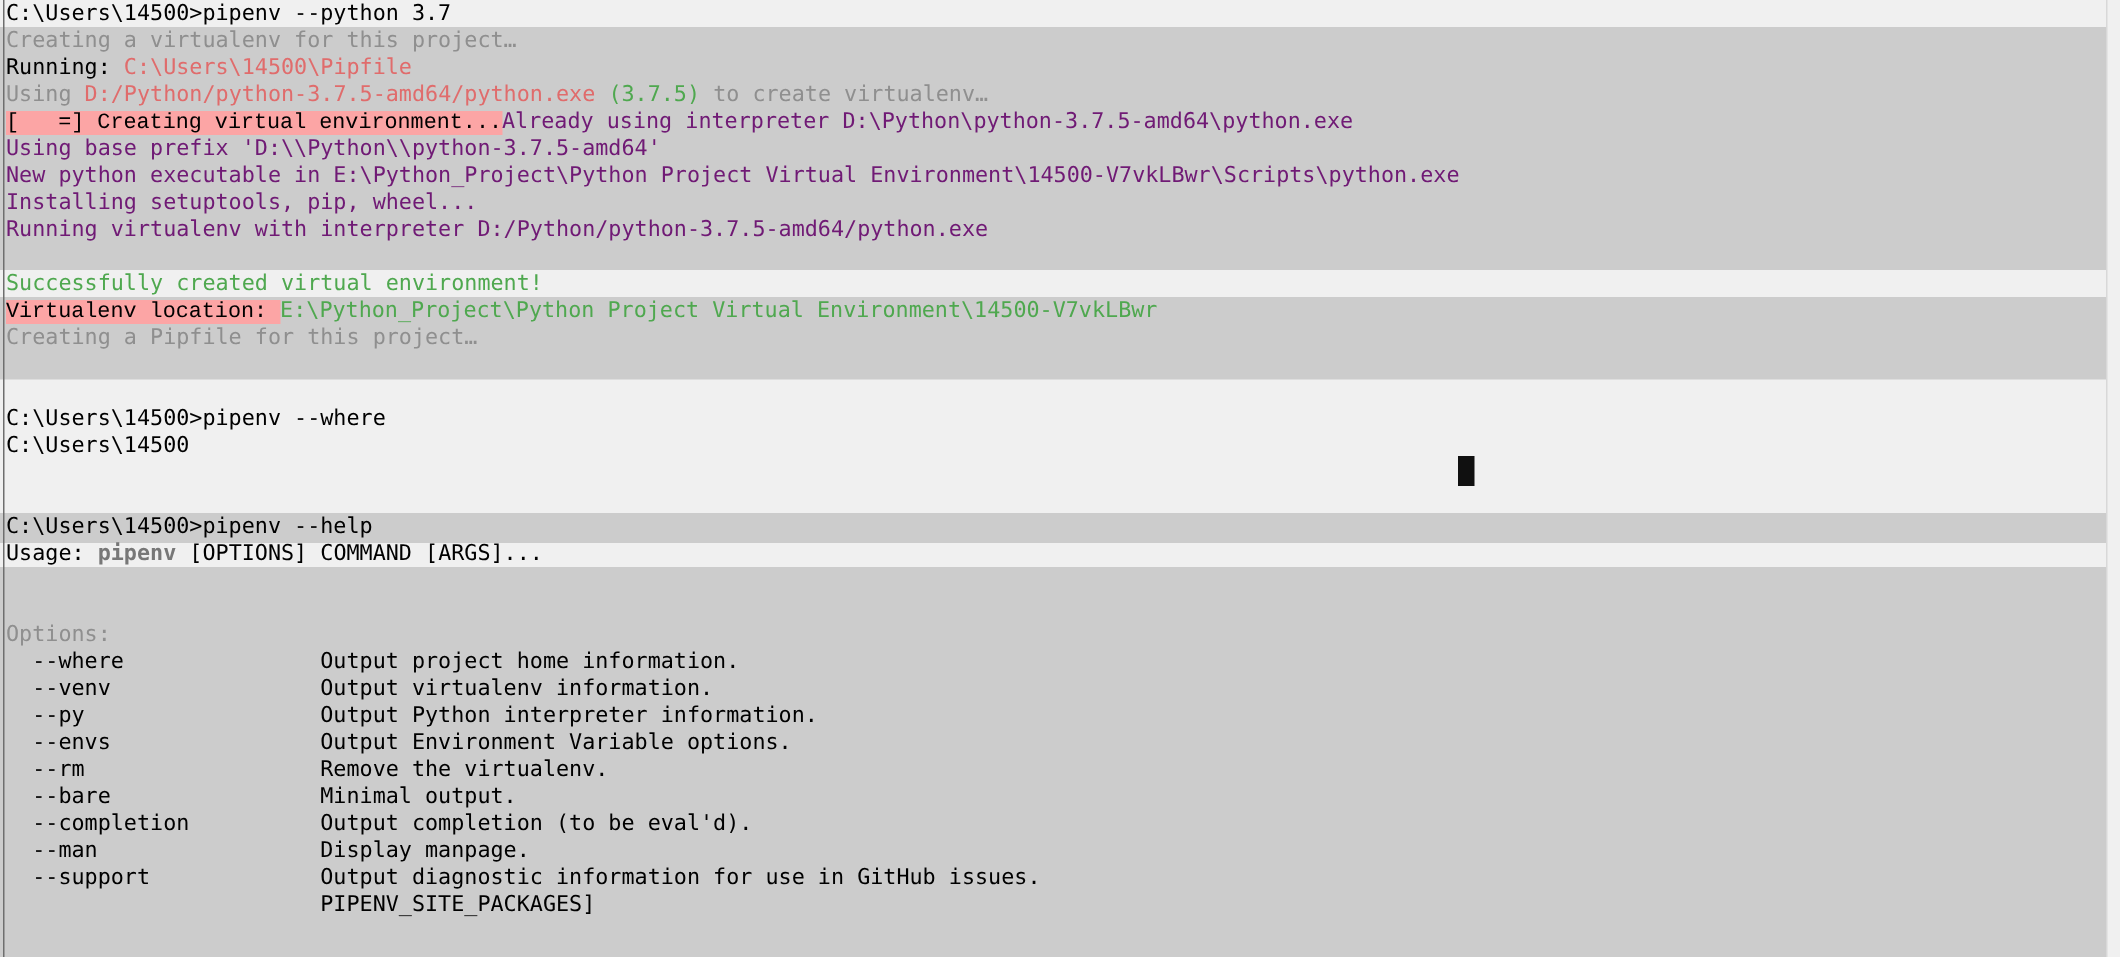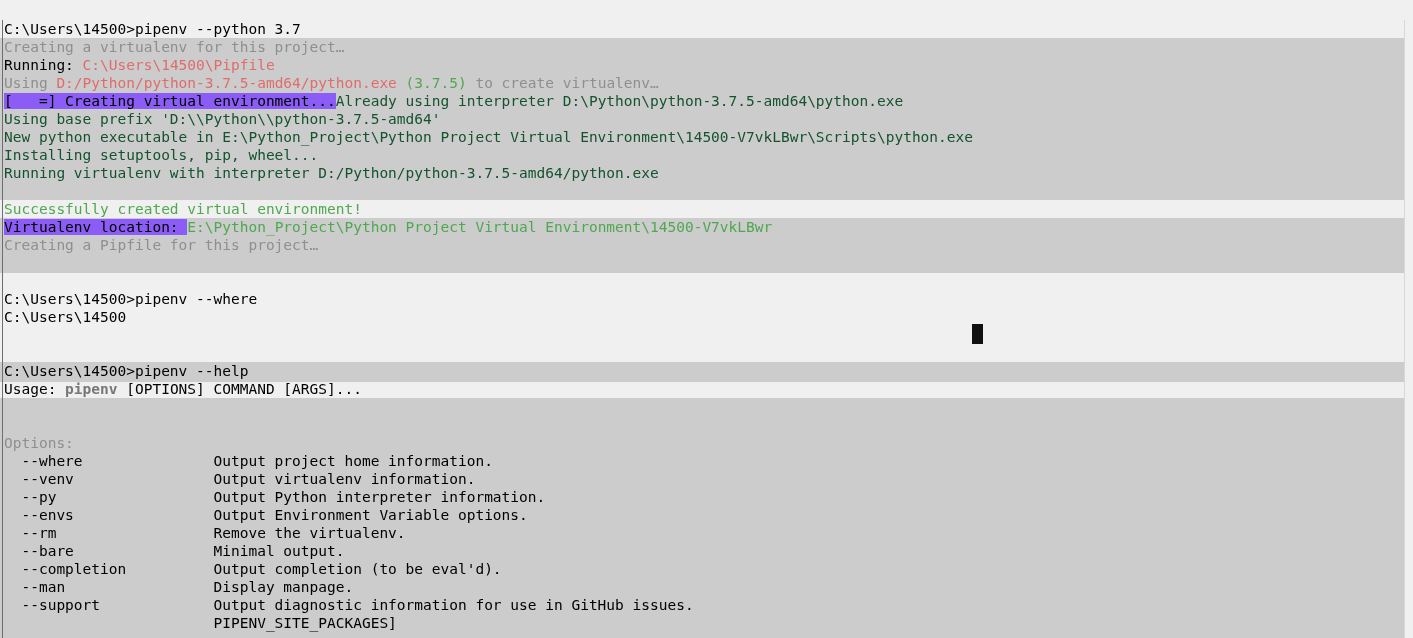--- a/index.html
+++ b/index.html
@@ -15,21 +15,20 @@
     font-size: 14.5px;
     line-height: 18px;
     color: #000000;
     -webkit-font-smoothing: none;
   }
   #terminal {
     position: relative;
     width: 1413px;
     height: 522px;
     background: #f0f0f0;
-    margin-top: 20px;
   }
   
   .band {
     position: absolute;
     left: 0;
     width: 1404px;
     background: #cccccc;
     z-index: 0;
   }
   
@@ -63,23 +62,23 @@
     white-space: pre;
     padding-left: 4px;
     box-sizing: border-box;
   }
   .seg { white-space: pre; }
   
   .c-black  { color: #000000; }
   .c-grey   { color: #8f8f8f; text-align: center; }
   .c-red    { color: #e06c6c; }
   .c-green  { color: #4fa84f; }
-  .c-blue   { color: #14532d; }
+  .c-blue   { color: #701a75; }
   .c-dkgrey { color: #777777; }
-  .bg-white { background: #8b5cf6; }
+  .bg-white { background: #fca5a5; font-family: Liberation Mono, monospace; }
   .bold { font-weight: bold; }
   
   #caret {
     position: absolute;
     left: 972px;
     top: 304px;
     width: 11px;
     height: 20px;
     background: #101010;
     z-index: 4;

